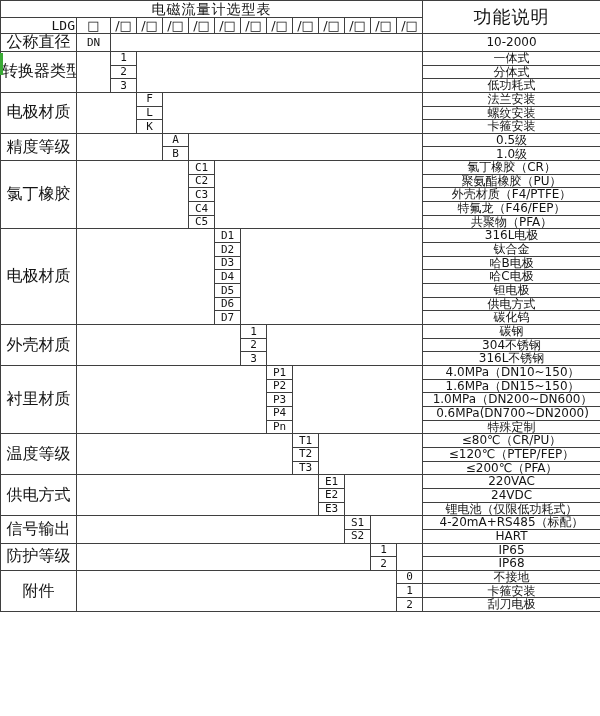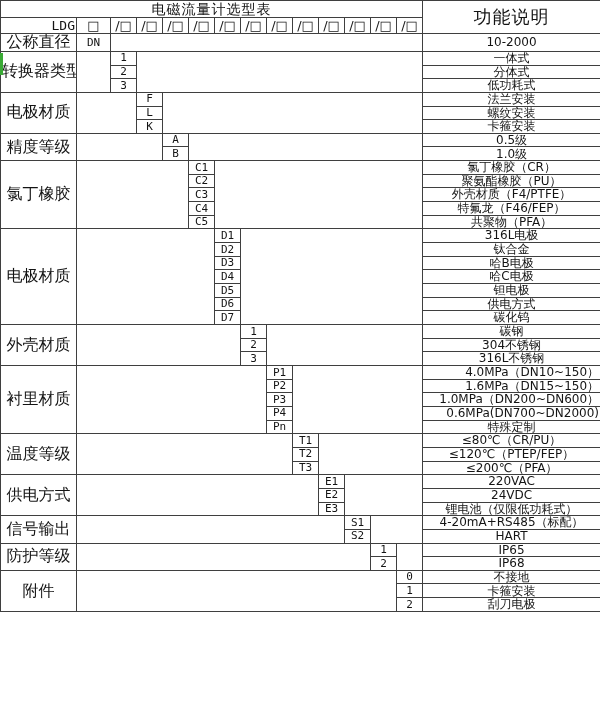--- a/index.html
+++ b/index.html
@@ -41,21 +41,21 @@
   td.title-cell{font-size:14px;letter-spacing:1px;}
   td.func-head{font-size:18px;letter-spacing:1px;}
   td.label-cell{font-size:16px;}
   td.ldg-cell{
     text-align:right;padding-left:8px;
     font-family:"DejaVu Sans Mono",monospace;font-size:13px;letter-spacing:0;
   }
   td.box-cell{font-size:13px;font-family:"DejaVu Sans",sans-serif;}
   td.code-cell{font-family:"DejaVu Sans Mono",monospace;font-size:11px;}
   td.func-cell{font-size:12px;}
-  td.func-cell.left{text-align:right;padding-left:3px;}
+  td.func-cell.left{text-align:center;padding-left:3px;}
   td.spacer-cell{background:var(--bg);}
   .artifact{
     position:absolute;left:0;top:53px;width:3px;height:22px;
     background:var(--green);
   }
 </style>
 </head>
 <body>
 
 <div class="sheet">

